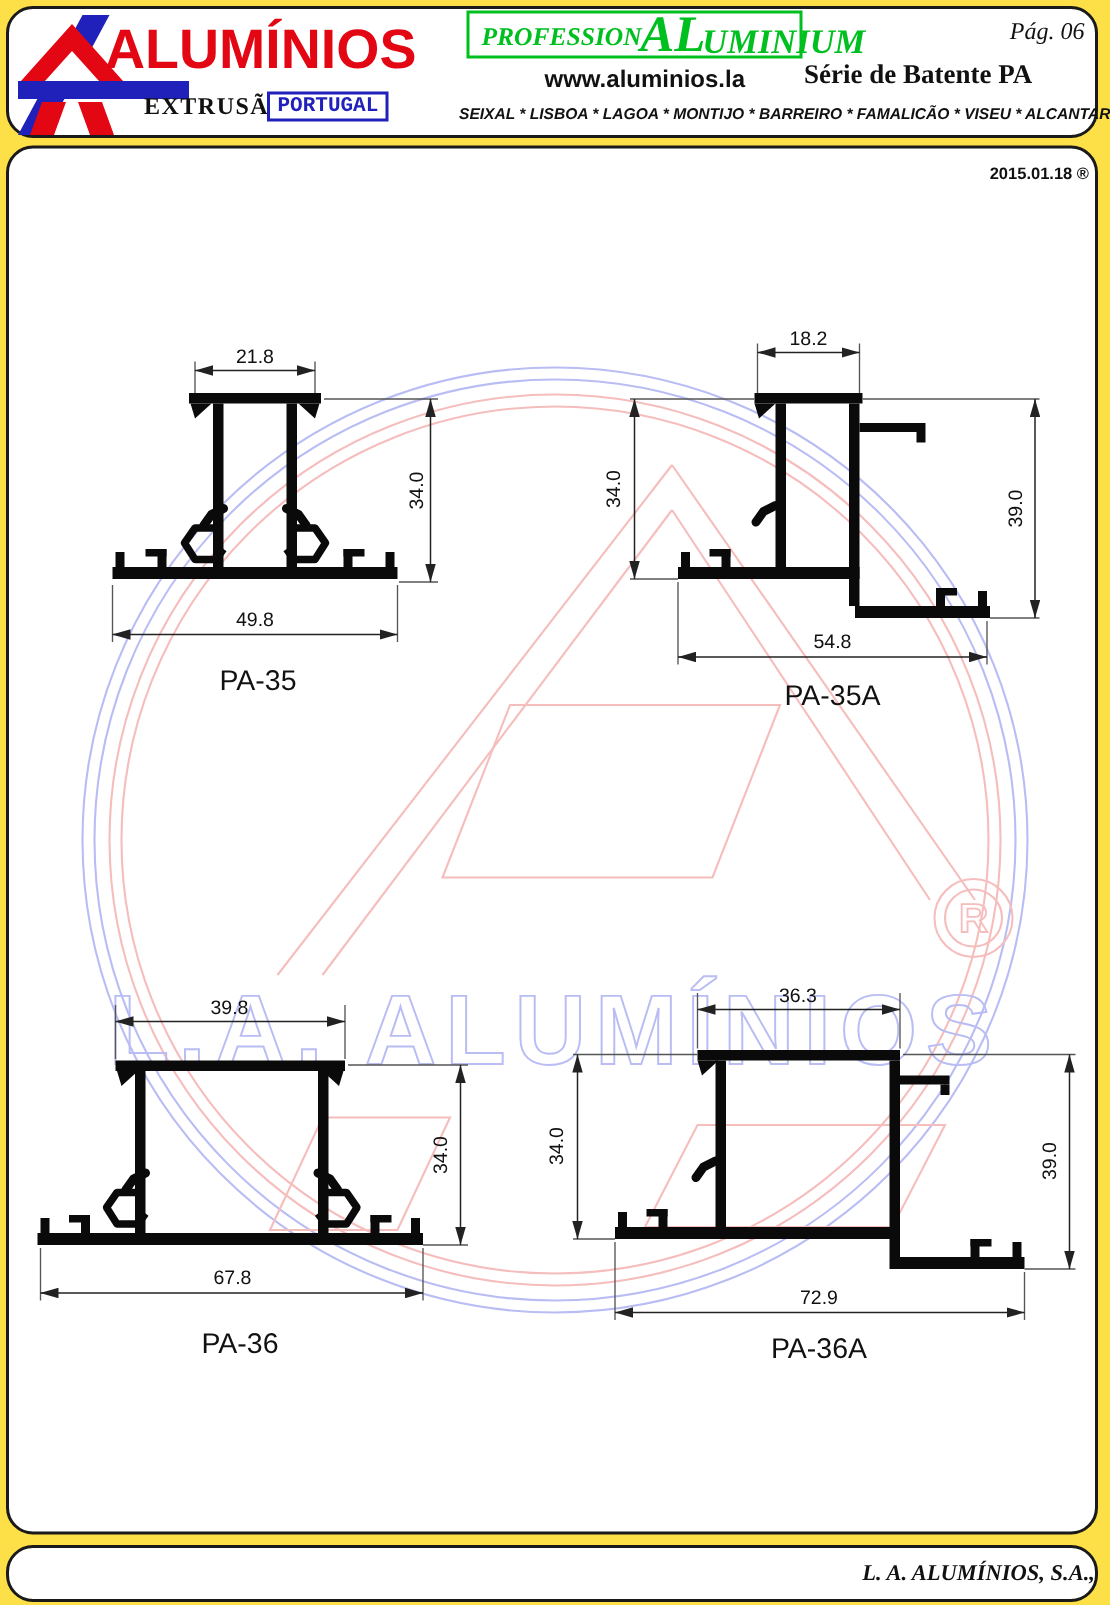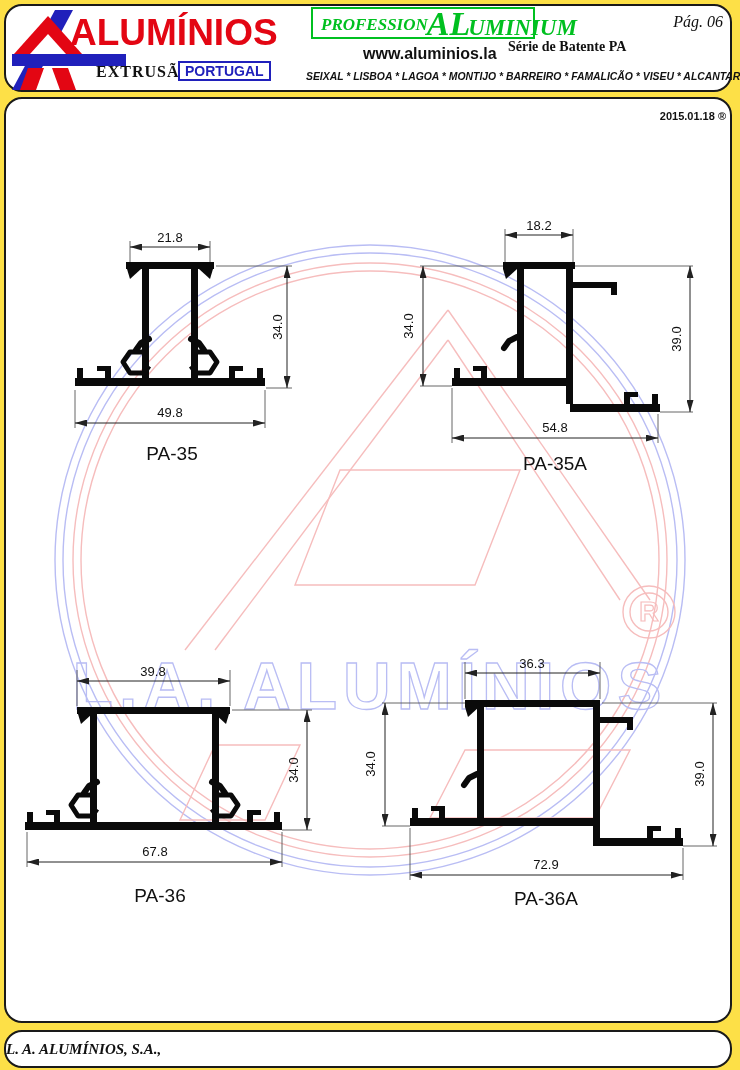--- a/index.html
+++ b/index.html
@@ -1,33 +1,33 @@
 <!DOCTYPE html>
 <html><head>
 <meta charset="utf-8">
 <style>
   html,body{margin:0;padding:0;background:#fff;}
   body{width:740px;height:1070px;position:relative;font-family:"Liberation Sans",sans-serif;}
   .page{position:absolute;inset:0;background:#fde047;overflow:hidden;}
   .box{position:absolute;border:2px solid #1a1a1a;border-radius:18px;background:#fff;box-sizing:border-box;}
   #header-box{left:4px;top:4px;width:728px;height:88px;z-index:3;}
   #main-box{left:4px;top:97px;width:728px;height:926px;z-index:1;overflow:hidden;}
-  #footer-box{left:4px;top:1030px;width:728px;height:38px;z-index:3;display:flex;align-items:center;justify-content:flex-start;gap:6px;white-space:nowrap;}
+  #footer-box{left:4px;top:1030px;width:728px;height:38px;z-index:3;display:flex;align-items:center;justify-content:flex-end;gap:6px;white-space:nowrap;}
   #header-box > *{position:absolute;}
   #logo{left:4px;top:2px;width:120px;height:84px;}
   #brand-name{left:64px;top:6px;font-size:37px;font-weight:bold;color:#e30613;}
   #brand-sub{left:90px;top:57px;font-size:16px;font-weight:bold;font-family:"Liberation Serif",serif;letter-spacing:1px;color:#111;}
-  #brand-country{left:172px;top:55px;font-size:14px;font-weight:bold;color:#2020bb;border:2px solid #2020bb;padding:0 5px;font-family:Liberation Sans, sans-serif;background:#fff;}
+  #brand-country{left:172px;top:55px;font-size:14px;font-weight:bold;color:#2020bb;border:2px solid #2020bb;padding:0 5px;font-family:Liberation Mono, monospace;background:#fff;}
   #prof-box{left:305px;top:1px;width:224px;height:32px;border:2px solid #00c020;box-sizing:border-box;display:flex;align-items:center;padding-left:8px;color:#00c020;font-family:"Liberation Serif",serif;font-style:italic;font-weight:bold;overflow:visible;}
   #prof1{font-size:17px;margin-top:3px;}
   #prof2{font-size:34px;margin-top:2px;margin-left:-1px;}
   #prof3{font-size:23px;margin-top:9px;margin-left:-2px;}
   #page-num{right:7px;top:7px;font-size:16px;font-style:italic;font-family:"Liberation Serif",serif;color:#111;}
   #website{left:357px;top:39px;font-size:16px;font-weight:bold;color:#111;}
-  #series-title{left:502px;top:33px;font-size:14px;font-weight:bold;font-family:"Liberation Serif",serif;color:#111;}
+  #series-title{left:530px;top:33px;font-size:18px;font-weight:bold;font-family:"Liberation Serif",serif;color:#111;}
   #locations{left:300px;right:2px;top:65px;font-size:10.4px;font-weight:bold;font-style:italic;text-align:center;white-space:nowrap;color:#111;}
   #sheet-date{position:absolute;right:14px;top:110px;font-size:11px;font-weight:600;color:#111;z-index:4;}
   #watermark{position:absolute;left:0;top:0;width:724px;height:922px;}
   .wm-blue{fill:none;stroke:#b9bdf4;stroke-width:1.4;}
   .wm-red{fill:none;stroke:#f6bdbd;stroke-width:1.4;}
   .wm-text{fill:none;stroke:#b9bdf4;stroke-width:1.3;font-weight:bold;font-size:66px;letter-spacing:6px;text-anchor:middle;font-family:"Liberation Sans",sans-serif;}
   .wm-r{fill:none;stroke:#f6bdbd;stroke-width:1.2;font-size:27px;font-weight:bold;text-anchor:middle;font-family:"Liberation Sans",sans-serif;}
   .drawing{position:absolute;overflow:visible;z-index:2;}
   .geo rect,.geo polygon{fill:#0a0a0a;}
   .nub{fill:none;stroke:#0a0a0a;stroke-width:6;stroke-linecap:round;stroke-linejoin:round;}

